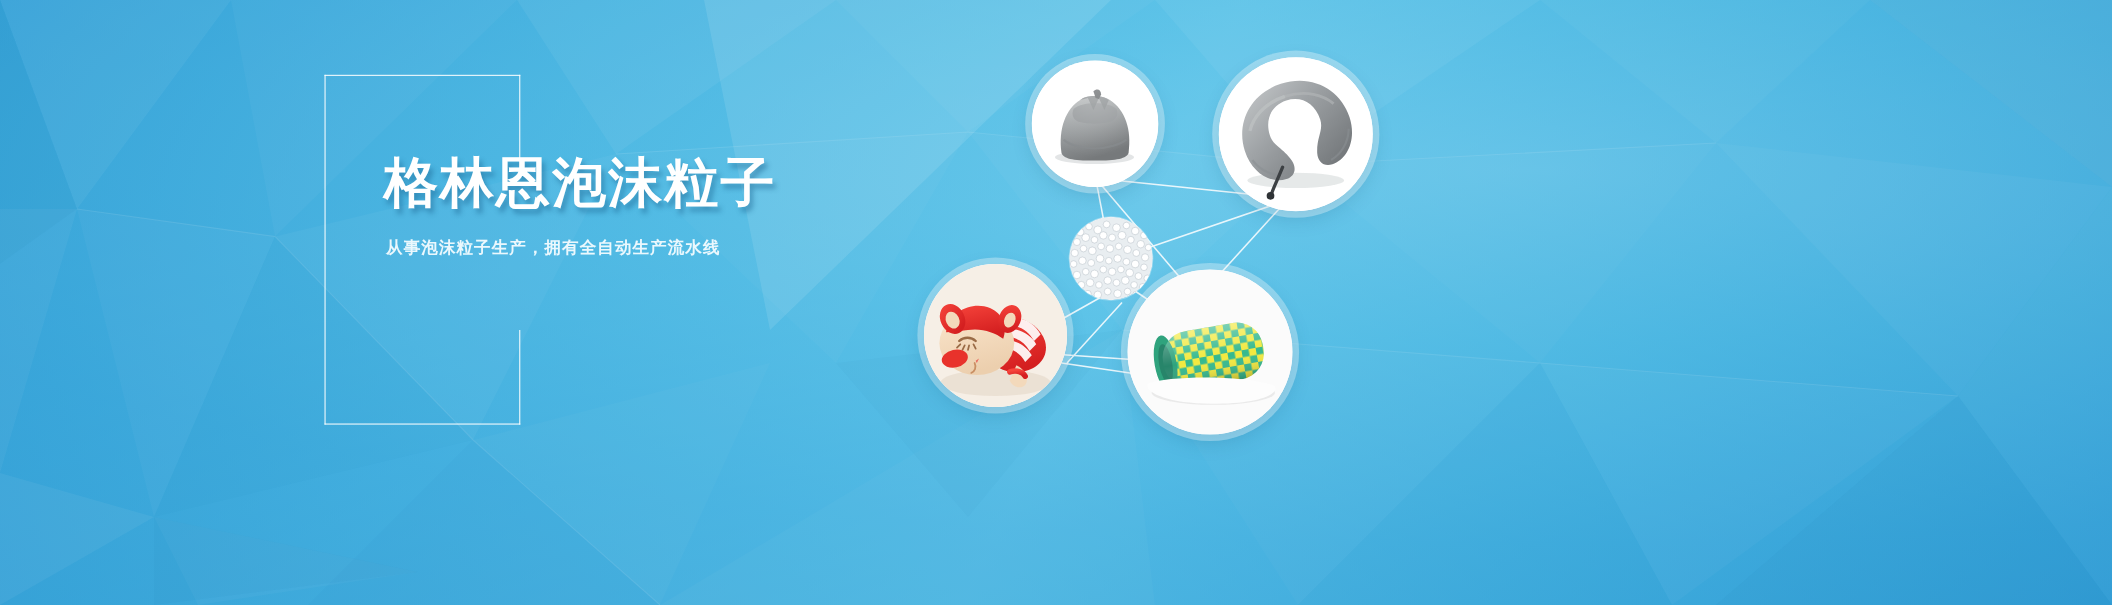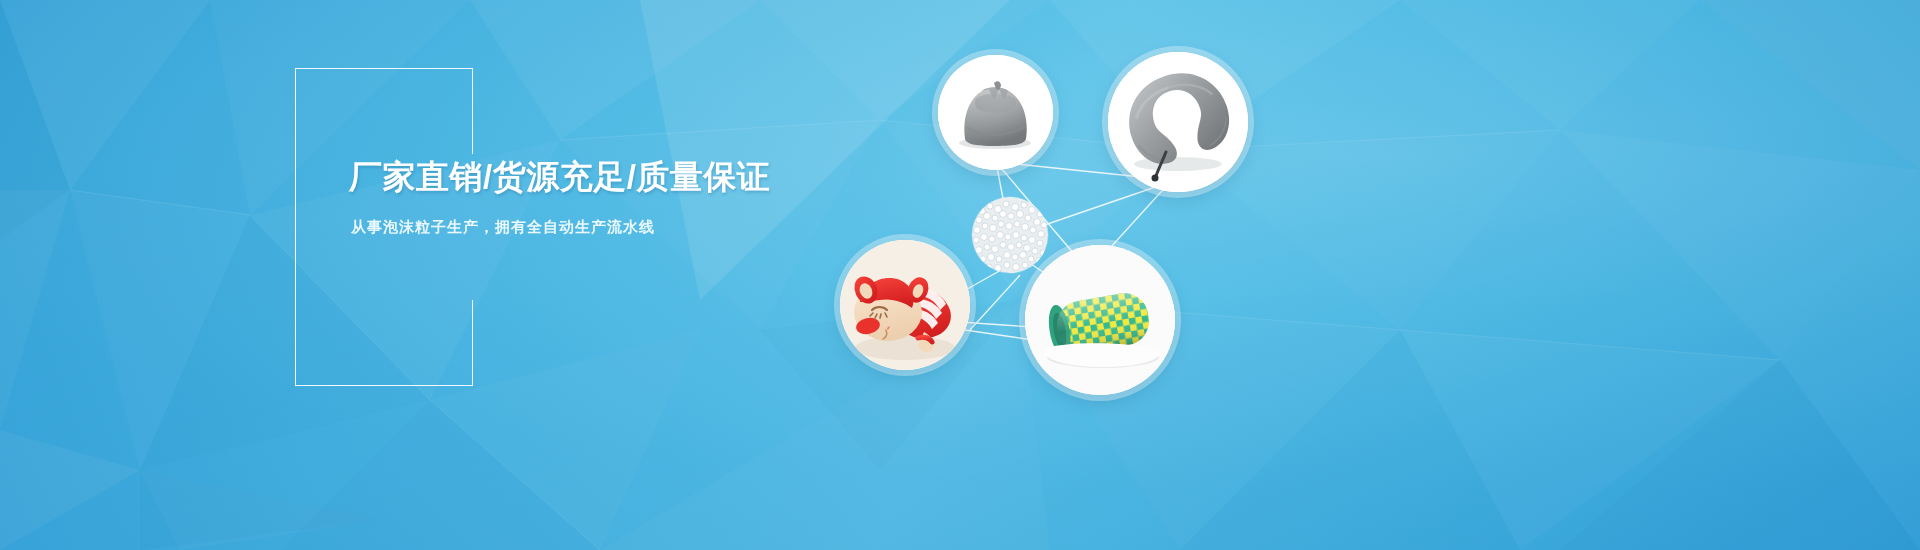--- a/index.html
+++ b/index.html
@@ -173,21 +173,21 @@
 
   <div class="frame">
     <span class="ln top"></span>
     <span class="ln left"></span>
     <span class="ln bottom"></span>
     <span class="ln right-top"></span>
     <span class="ln right-bottom"></span>
   </div>
 
   <div class="copy">
-    <p class="subtitle">厂家直销/货源充足/质量保证</p>
+    <h1 class="title">格林恩泡沫粒子</h1>
     <p class="desc">从事泡沫粒子生产，拥有全自动生产流水线</p>
   </div>
 
   <div class="cluster">
 
     <div class="links">
       <svg viewBox="0 0 480 400" width="480" height="400" xmlns="http://www.w3.org/2000/svg">
         <g stroke="#ffffff" stroke-width="1.4" opacity="0.85" fill="none">
           <line x1="176" y1="132" x2="190" y2="205"></line>
           <line x1="176" y1="132" x2="255" y2="225"></line>

